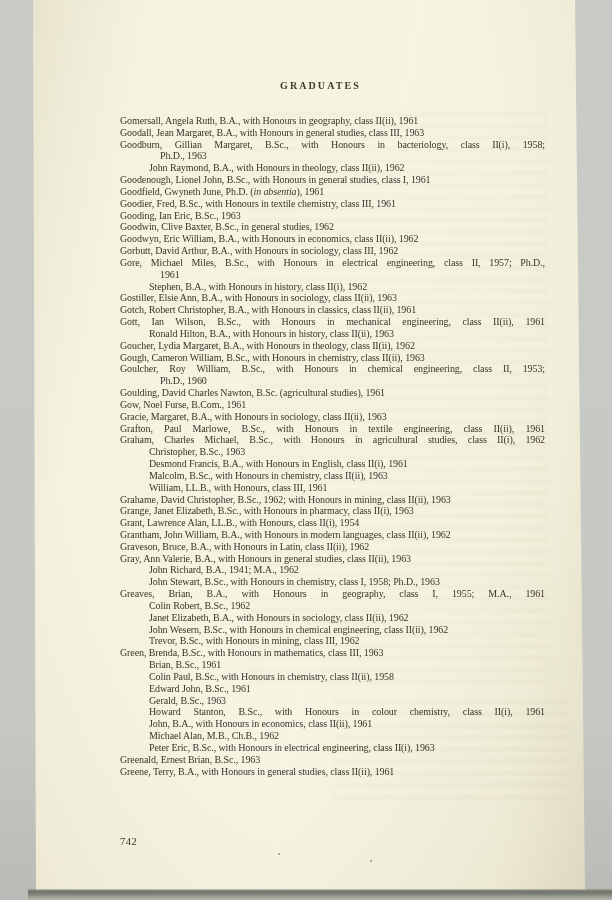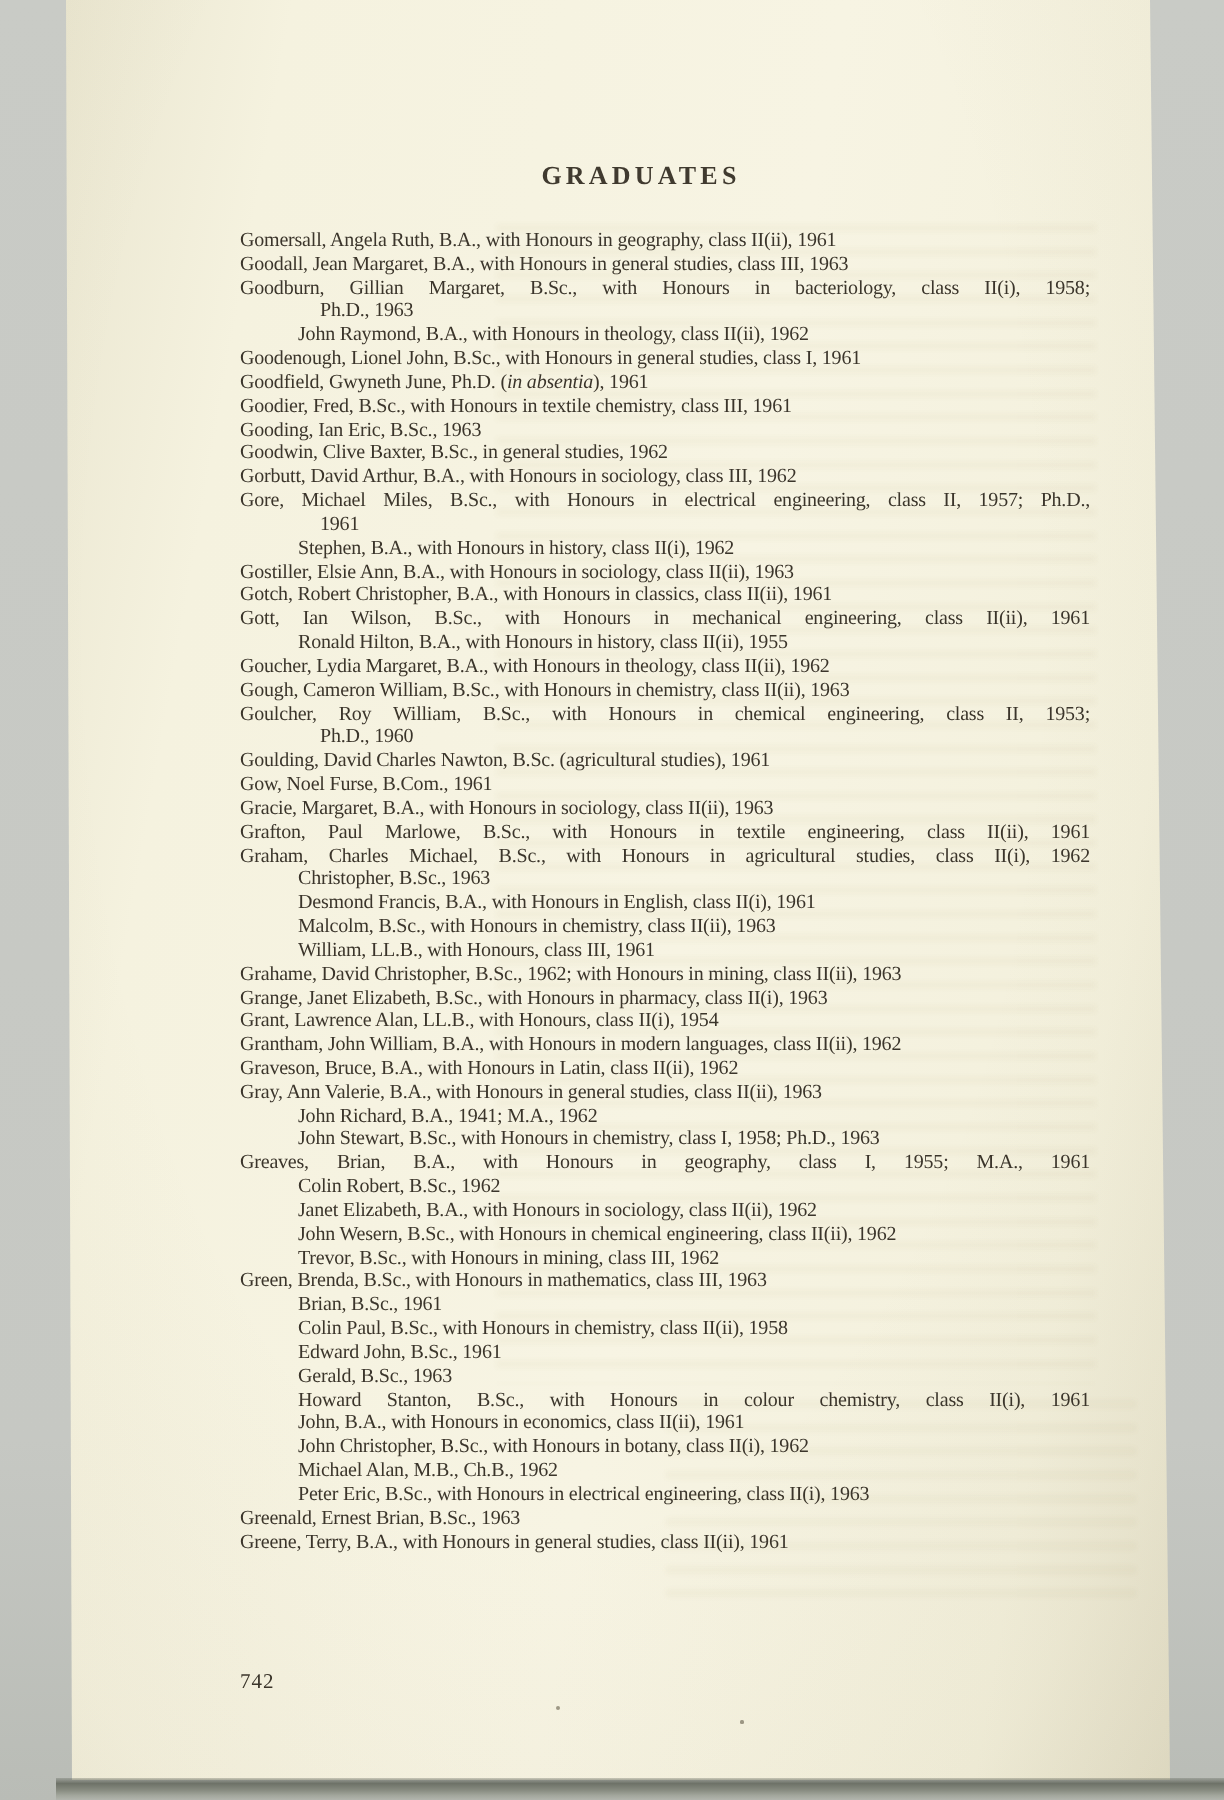--- a/index.html
+++ b/index.html
@@ -25,21 +25,21 @@
   
   .showthrough{
     position:absolute;pointer-events:none;filter:blur(1.4px);opacity:.75;
   }
   .st1{left:215px;top:112px;width:300px;height:580px;
     background:repeating-linear-gradient(180deg,rgba(168,152,100,0.07) 0px,rgba(168,152,100,0.07) 4px,transparent 4px,transparent 11.83px);}
   .st2{left:300px;top:700px;width:235px;height:100px;
     background:repeating-linear-gradient(180deg,rgba(168,152,100,0.08) 0px,rgba(168,152,100,0.08) 4px,transparent 4px,transparent 11.83px);}
   .header{
     position:absolute;left:75px;top:80px;width:425px;text-align:center;
-    font-size:13px;letter-spacing:2.1px;color:#403a2f;font-weight:bold;
+    font-size:10px;letter-spacing:2.1px;color:#403a2f;font-weight:bold;
   }
   .lines{
     position:absolute;left:87px;top:115px;width:425px;
     font-size:10px;line-height:11.83px;letter-spacing:-0.1px;color:#3b352b;
   }
   .line{height:11.83px;white-space:nowrap;}
   .line.just{white-space:normal;text-align:justify;text-align-last:justify;}
   .line.ind1{padding-left:29px;}
   .line.ind2{padding-left:40px;}
   .line i{font-style:italic;text-align:center;}
@@ -62,28 +62,29 @@
         <div class="line ind0">Gomersall, Angela Ruth, B.A., with Honours in geography, class II(ii), 1961</div>
         <div class="line ind0">Goodall, Jean Margaret, B.A., with Honours in general studies, class III, 1963</div>
         <div class="line ind0 just">Goodburn, Gillian Margaret, B.Sc., with Honours in bacteriology, class II(i), 1958;</div>
         <div class="line ind2">Ph.D., 1963</div>
         <div class="line ind1">John Raymond, B.A., with Honours in theology, class II(ii), 1962</div>
         <div class="line ind0">Goodenough, Lionel John, B.Sc., with Honours in general studies, class I, 1961</div>
         <div class="line ind0"><span>Goodfield, Gwyneth June, Ph.D. (</span><i>in absentia</i><span>), 1961</span></div>
         <div class="line ind0">Goodier, Fred, B.Sc., with Honours in textile chemistry, class III, 1961</div>
         <div class="line ind0">Gooding, Ian Eric, B.Sc., 1963</div>
         <div class="line ind0">Goodwin, Clive Baxter, B.Sc., in general studies, 1962</div>
+        <div class="line ind0">Goodwyn, Eric William, B.A., with Honours in economics, class II(ii), 1962</div>
         <div class="line ind0">Gorbutt, David Arthur, B.A., with Honours in sociology, class III, 1962</div>
         <div class="line ind0 just">Gore, Michael Miles, B.Sc., with Honours in electrical engineering, class II, 1957; Ph.D.,</div>
         <div class="line ind2">1961</div>
         <div class="line ind1">Stephen, B.A., with Honours in history, class II(i), 1962</div>
         <div class="line ind0">Gostiller, Elsie Ann, B.A., with Honours in sociology, class II(ii), 1963</div>
         <div class="line ind0">Gotch, Robert Christopher, B.A., with Honours in classics, class II(ii), 1961</div>
         <div class="line ind0 just">Gott, Ian Wilson, B.Sc., with Honours in mechanical engineering, class II(ii), 1961</div>
-        <div class="line ind1">Ronald Hilton, B.A., with Honours in history, class II(ii), 1955</div>
+        <div class="line ind1">Ronald Hilton, B.A., with Honours in history, class II(ii), 1963</div>
         <div class="line ind0">Goucher, Lydia Margaret, B.A., with Honours in theology, class II(ii), 1962</div>
         <div class="line ind0">Gough, Cameron William, B.Sc., with Honours in chemistry, class II(ii), 1963</div>
         <div class="line ind0 just">Goulcher, Roy William, B.Sc., with Honours in chemical engineering, class II, 1953;</div>
         <div class="line ind2">Ph.D., 1960</div>
         <div class="line ind0">Goulding, David Charles Nawton, B.Sc. (agricultural studies), 1961</div>
         <div class="line ind0">Gow, Noel Furse, B.Com., 1961</div>
         <div class="line ind0">Gracie, Margaret, B.A., with Honours in sociology, class II(ii), 1963</div>
         <div class="line ind0 just">Grafton, Paul Marlowe, B.Sc., with Honours in textile engineering, class II(ii), 1961</div>
         <div class="line ind0 just">Graham, Charles Michael, B.Sc., with Honours in agricultural studies, class II(i), 1962</div>
         <div class="line ind1">Christopher, B.Sc., 1963</div>
@@ -103,21 +104,20 @@
         <div class="line ind1">Janet Elizabeth, B.A., with Honours in sociology, class II(ii), 1962</div>
         <div class="line ind1">John Wesern, B.Sc., with Honours in chemical engineering, class II(ii), 1962</div>
         <div class="line ind1">Trevor, B.Sc., with Honours in mining, class III, 1962</div>
         <div class="line ind0">Green, Brenda, B.Sc., with Honours in mathematics, class III, 1963</div>
         <div class="line ind1">Brian, B.Sc., 1961</div>
         <div class="line ind1">Colin Paul, B.Sc., with Honours in chemistry, class II(ii), 1958</div>
         <div class="line ind1">Edward John, B.Sc., 1961</div>
         <div class="line ind1">Gerald, B.Sc., 1963</div>
         <div class="line ind1 just">Howard Stanton, B.Sc., with Honours in colour chemistry, class II(i), 1961</div>
         <div class="line ind1">John, B.A., with Honours in economics, class II(ii), 1961</div>
-        <div class="line ind1">John Christopher, B.Sc., with Honours in botany, class II(i), 1962</div>
         <div class="line ind1">Michael Alan, M.B., Ch.B., 1962</div>
         <div class="line ind1">Peter Eric, B.Sc., with Honours in electrical engineering, class II(i), 1963</div>
         <div class="line ind0">Greenald, Ernest Brian, B.Sc., 1963</div>
         <div class="line ind0">Greene, Terry, B.A., with Honours in general studies, class II(ii), 1961</div>
       </div>
     <div class="pagenum">742</div>
     <div class="speck k1"></div>
     <div class="speck k2"></div>
   </div>
   <div class="bottom-edge"></div>

